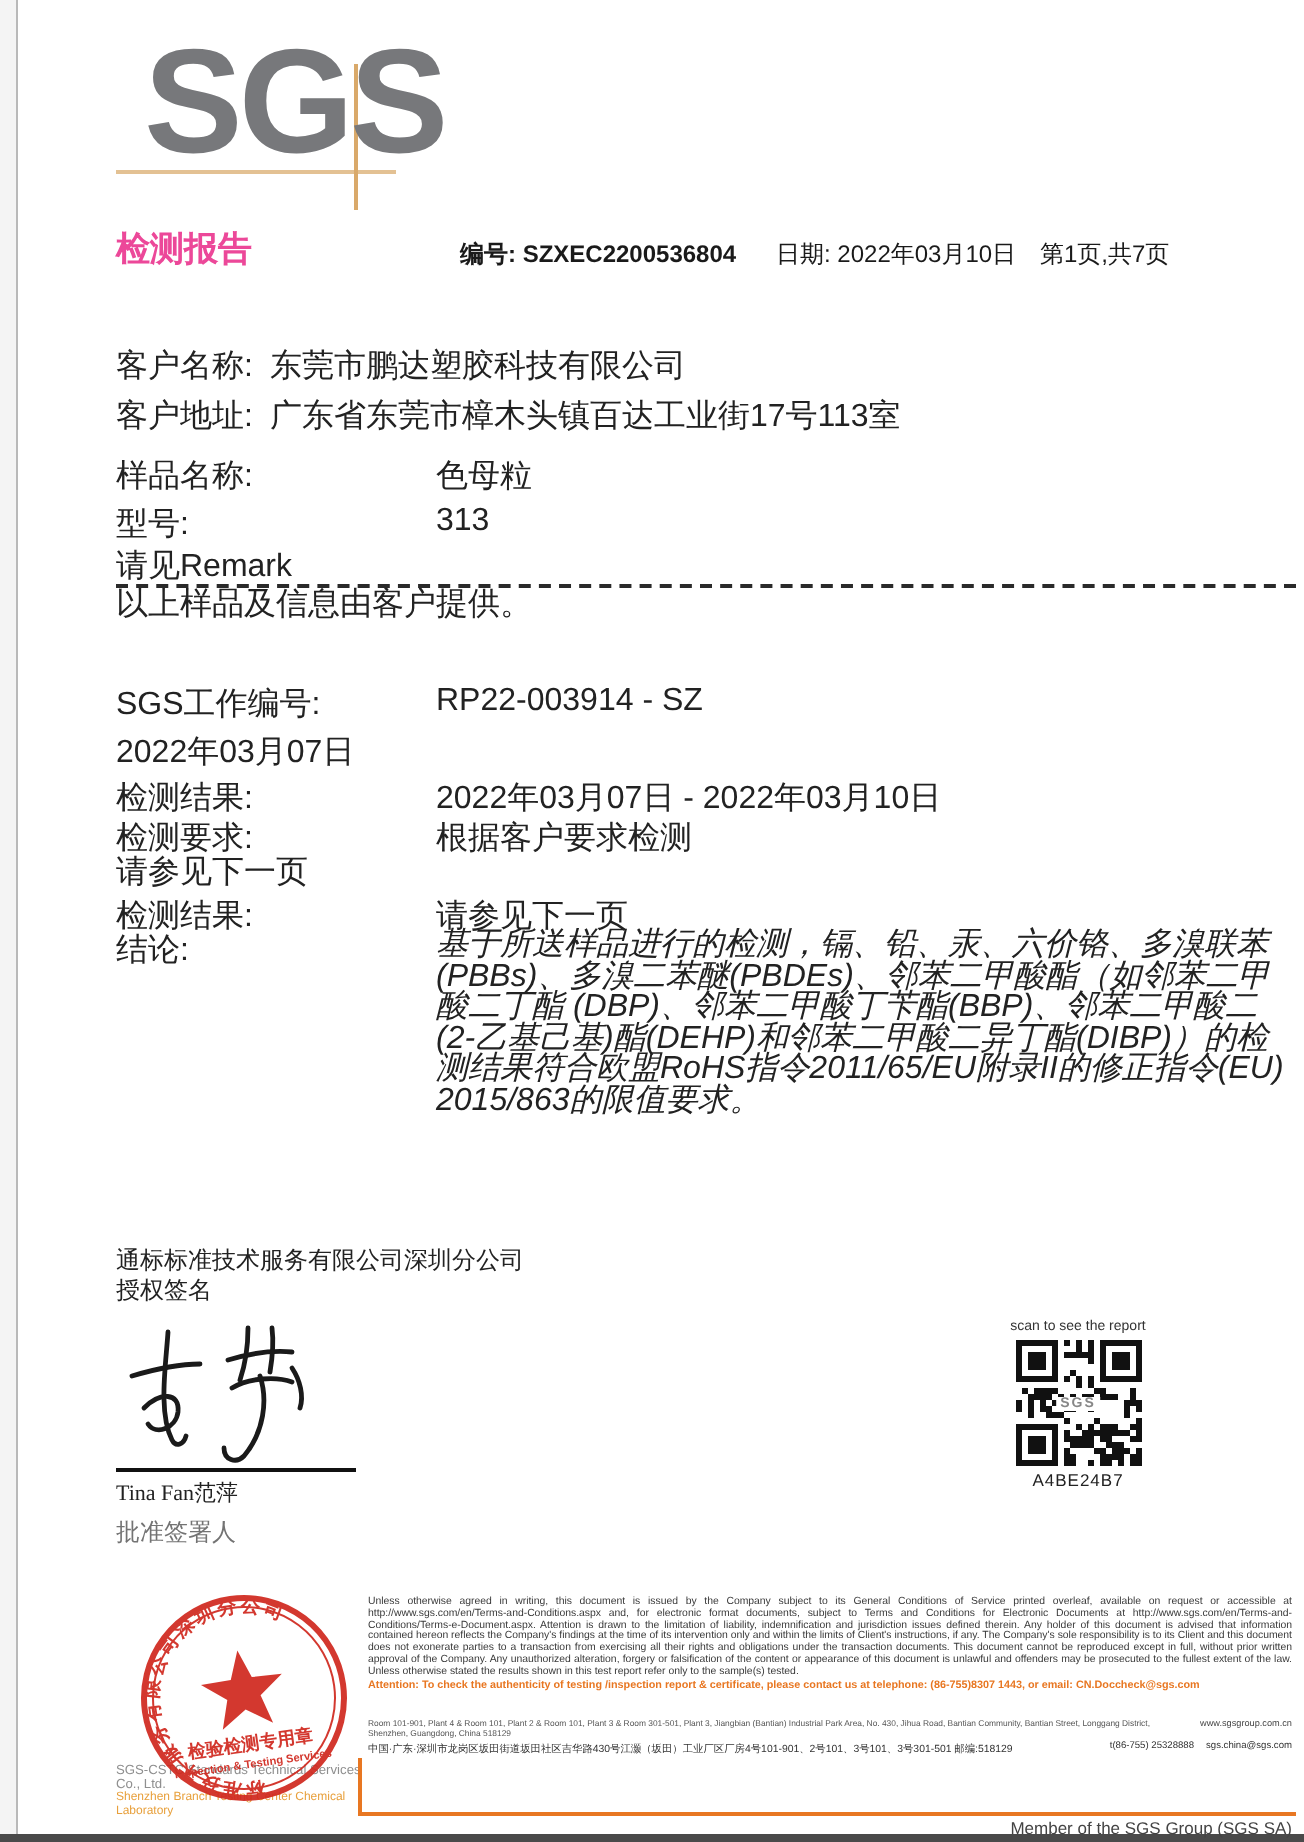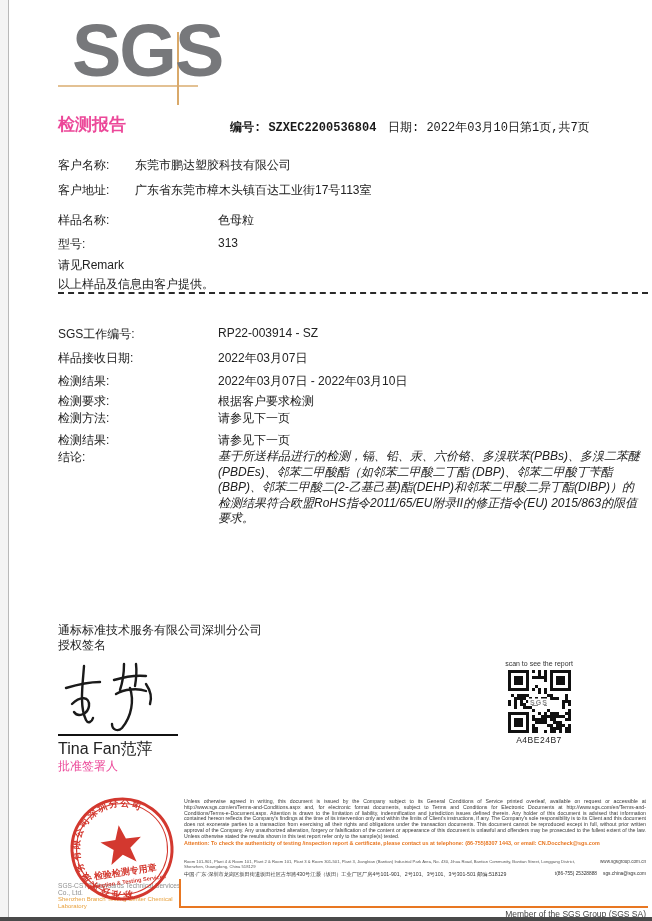--- a/index.html
+++ b/index.html
@@ -13,41 +13,41 @@
   .scan-edge-bottom{position:absolute;left:0;top:917px;width:652px;height:4px;background:#4a4a4a;}
 
   
   .logo-wrap{position:absolute;left:58px;top:12px;width:180px;height:100px;}
   .logo-text{position:absolute;left:14px;top:2px;font-size:74px;font-weight:700;color:#77787b;letter-spacing:-2px;line-height:1;}
   .logo-hline{position:absolute;left:0;top:73px;width:140px;height:2px;background:#e3c193;}
   .logo-vline{position:absolute;left:119px;top:20px;width:2px;height:73px;background:#d9a96a;}
 
   
   .report-title{position:absolute;left:58px;top:113px;font-size:17px;font-weight:700;color:#ec4899;}
-  .hmeta{position:absolute;top:119px;font-size:12px;color:#1a1a1a;white-space:nowrap;font-family:Liberation Mono, monospace;}
+  .hmeta{position:absolute;top:119px;font-size:12px;color:#1a1a1a;white-space:nowrap;}
   .m-no{left:230px;font-weight:700;}
   .m-date{left:388px;}
   .m-page{left:520px;}
 
   
-  .row{position:absolute;left:58px;display:flex;font-size:12px;color:#222;white-space:nowrap;}
+  .row{position:absolute;left:58px;display:flex;font-size:16px;color:#222;white-space:nowrap;margin-top:16px;}
   .row .lbl{flex-shrink:0;}
   .w77 .lbl{width:77px;}
   .w160 .lbl{width:160px;}
   .dashed-sep{position:absolute;left:58px;top:292px;width:590px;border-top:2px dashed #2a2a2a;}
   .concl{white-space:normal;}
   .concl .val{width:424px;line-height:15.6px;white-space:pre-line;font-style:italic;}
 
   
   .sig-company{position:absolute;left:58px;top:622px;font-size:12px;color:#222;}
   .sig-label{position:absolute;left:58px;top:637px;font-size:12px;color:#222;}
   .sig-svg{position:absolute;left:62px;top:658px;}
   .sig-underline{position:absolute;left:58px;top:734px;width:120px;height:2px;background:#111;}
-  .sig-name{position:absolute;left:58px;top:739px;font-size:16px;color:#222;}
-  .sig-role{position:absolute;left:58px;top:758px;font-size:12px;color:#ec4899;}
+  .sig-name{position:absolute;left:58px;top:739px;font-size:11px;color:#222;font-family:Liberation Serif, serif;}
+  .sig-role{position:absolute;left:58px;top:758px;font-size:12px;color:#737373;}
 
   
   .qr-block{position:absolute;left:494px;top:660px;width:90px;text-align:center;}
   .qr-caption{font-size:7px;color:#333;}
   .qr-box{position:relative;width:63px;height:63px;margin:3px auto 2px;}
   .qr-center-label{position:absolute;left:50%;top:50%;transform:translate(-50%,-50%);
     background:#fff;padding:0 2px;font-size:7px;font-weight:700;color:#888;letter-spacing:1px;}
   .qr-code-text{font-size:8.5px;color:#222;letter-spacing:.5px;}
 
   
@@ -110,33 +110,31 @@
   <span>以上样品及信息由客户提供。</span>
 </div>
 
 <div class="dashed-sep"></div>
 
 <div class="row w160" style="top:326px">
   <span class="lbl">SGS工作编号:</span>
   <span class="val">RP22-003914 - SZ</span>
 </div>
 <div class="row w160" style="top:350px">
-  <span class="lbl">样品接收日期:</span>
   <span class="val">2022年03月07日</span>
 </div>
 <div class="row w160" style="top:373px">
   <span class="lbl">检测结果:</span>
   <span class="val">2022年03月07日 - 2022年03月10日</span>
 </div>
 <div class="row w160" style="top:393px">
   <span class="lbl">检测要求:</span>
   <span class="val">根据客户要求检测</span>
 </div>
 <div class="row w160" style="top:410px">
-  <span class="lbl">检测方法:</span>
   <span class="val">请参见下一页</span>
 </div>
 <div class="row w160" style="top:432px">
   <span class="lbl">检测结果:</span>
   <span class="val">请参见下一页</span>
 </div>
 
 <div class="row w160 concl" style="top:449px">
   <span class="lbl">结论:</span>
   <span class="val">基于所送样品进行的检测，镉、铅、汞、六价铬、多溴联苯(PBBs)、多溴二苯醚(PBDEs)、邻苯二甲酸酯（如邻苯二甲酸二丁酯 (DBP)、邻苯二甲酸丁苄酯(BBP)、邻苯二甲酸二(2-乙基己基)酯(DEHP)和邻苯二甲酸二异丁酯(DIBP)）的检测结果符合欧盟RoHS指令2011/65/EU附录II的修正指令(EU) 2015/863的限值要求。</span>

